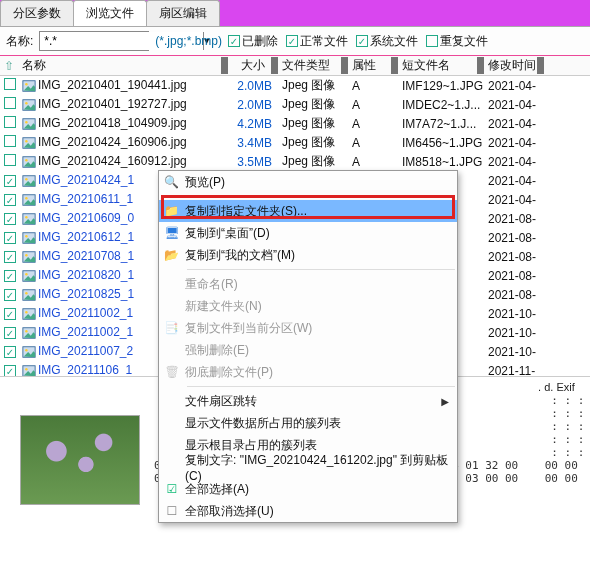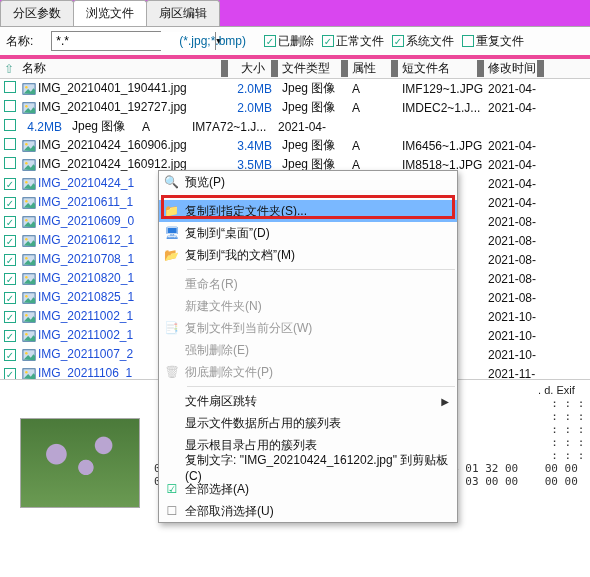--- a/index.html
+++ b/index.html
@@ -2,21 +2,21 @@
 <html><head>
 <meta charset="utf-8">
 <style>
   * { box-sizing: border-box; font-family: "Microsoft YaHei", Tahoma, sans-serif; }
   body { margin:0; font-size:12px; background:#fff; color:#111; width:590px; height:577px; overflow:hidden; position:relative; }
 
   .tabs { display:flex; border-bottom:1px solid #aaa; background:#d946ef; }
   .tab { padding:4px 12px; border:1px solid #aaa; border-bottom:none; background:#fff; margin-right:-1px; border-top-left-radius:3px; border-top-right-radius:3px; }
   .tab.inactive { background:#eee; }
 
-  .filterbar { display:flex; align-items:center; padding:4px 6px; gap:18px; border-bottom:4px solid #ec4899; background:#fdfdfd; }
+  .filterbar { display:flex; align-items:center; padding:4px 6px; gap:6px; border-bottom:1px solid #ec4899; background:#fdfdfd; }
   .filterbar .lbl { }
   .combo { display:flex; align-items:center; border:1px solid #888; background:#fff; height:20px; width:110px; }
   .combo input { border:none; outline:none; font-size:12px; padding:0 4px; flex:1; height:18px; }
   .combo .dd { width:16px; text-align:center; border-left:1px solid #888; font-size:10px; line-height:18px; }
   .checks { display:flex; gap:8px; align-items:center; }
   .chk { display:flex; align-items:center; gap:2px; }
   .chk .box { width:12px; height:12px; border:1px solid #2a8; display:inline-flex; align-items:center; justify-content:center; font-size:10px; color:#2a8; }
   .hdrrow { display:flex; align-items:center; border-bottom:1px solid #ccc; background:#fafafa; height:20px; font-weight:normal; }
   .hdrrow .c { border-right:7px solid #737373; padding:0 4px; overflow:hidden; white-space:nowrap; }
 
@@ -128,20 +128,25 @@
             <path d="M2 13 L7 8 L10 11 L13 7 L15 9 L15 14 Z" fill="#4a8"></path>
           </svg></span><span class="">IMG_20210401_192727.jpg</span></span>
       <span class="c cw-size link">2.0MB</span>
       <span class="c cw-type">Jpeg 图像</span>
       <span class="c cw-attr">A</span>
       <span class="c cw-short">IMDEC2~1.J...</span>
       <span class="c cw-mtime">2021-04-</span>
     </div>
     <div class="row">
       <span class="c cw-ck"><span class="cb"></span></span>
+      <span class="c cw-name"><span class="fic"><svg class="icon-svg" viewBox="0 0 16 16">
+            <rect x="1" y="2" width="14" height="12" fill="#cde" stroke="#369"></rect>
+            <circle cx="5" cy="6" r="1.4" fill="#fc3"></circle>
+            <path d="M2 13 L7 8 L10 11 L13 7 L15 9 L15 14 Z" fill="#4a8"></path>
+          </svg></span><span class="">IMG_20210418_104909.jpg</span></span>
       <span class="c cw-size link">4.2MB</span>
       <span class="c cw-type">Jpeg 图像</span>
       <span class="c cw-attr">A</span>
       <span class="c cw-short">IM7A72~1.J...</span>
       <span class="c cw-mtime">2021-04-</span>
     </div>
     <div class="row">
       <span class="c cw-ck"><span class="cb"></span></span>
       <span class="c cw-name"><span class="fic"><svg class="icon-svg" viewBox="0 0 16 16">
             <rect x="1" y="2" width="14" height="12" fill="#cde" stroke="#369"></rect>

